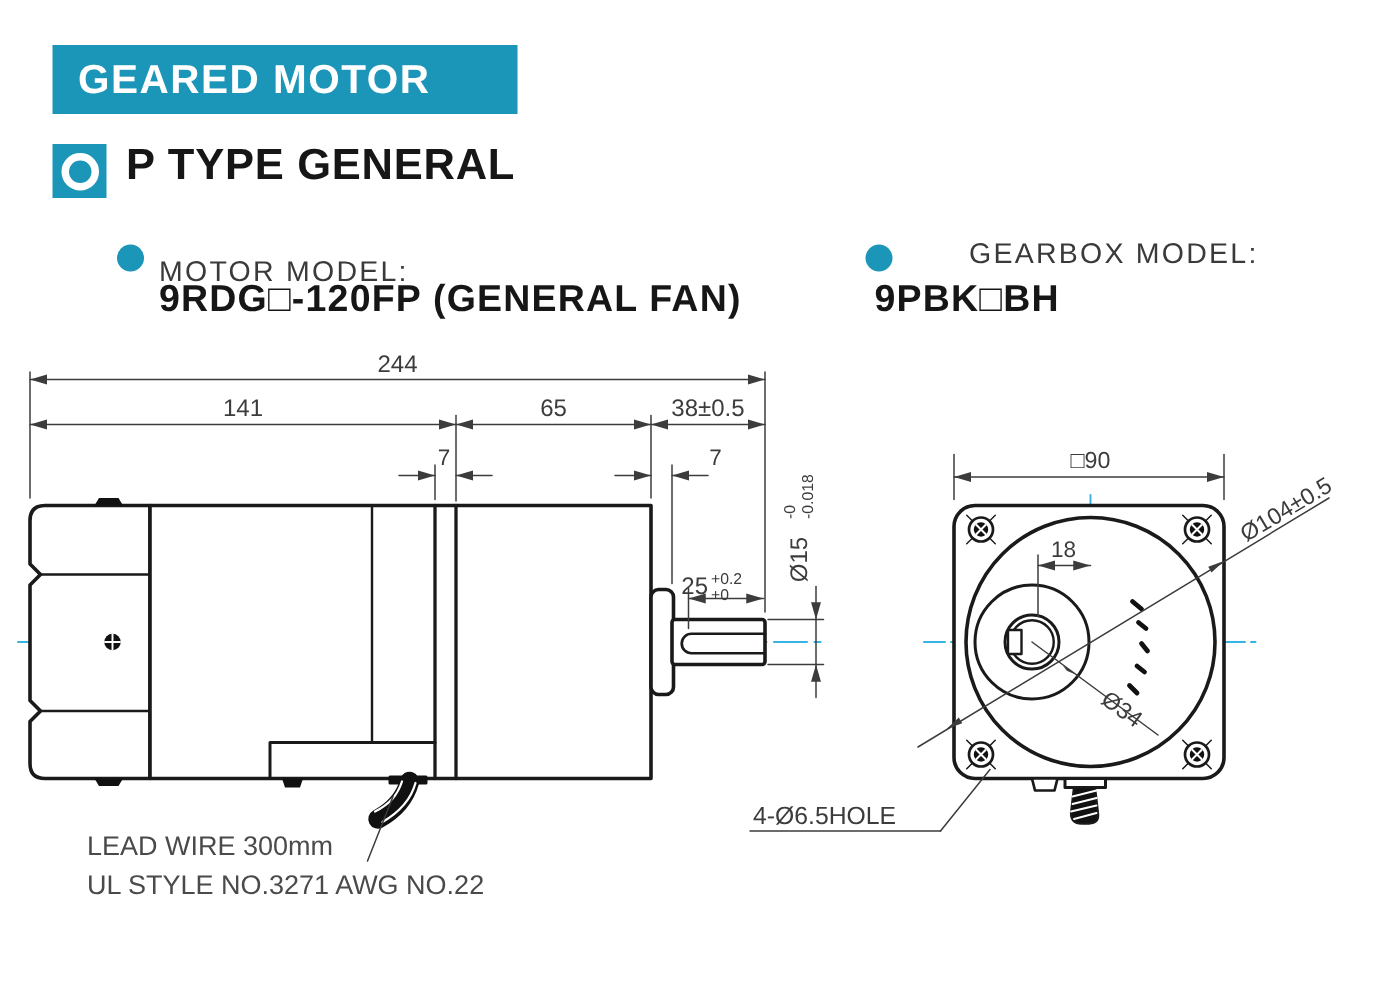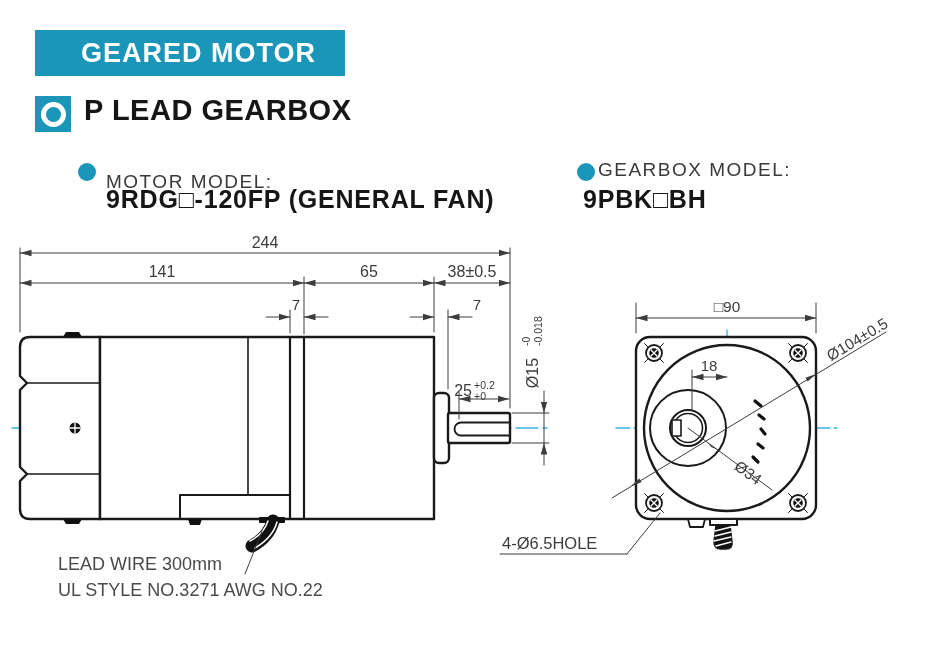--- a/index.html
+++ b/index.html
@@ -12,35 +12,35 @@
   .sec-title{left:84px;top:94px;font-size:29px;font-weight:700;color:#161616;letter-spacing:.5px;}
   .bullet{width:18px;height:18px;border-radius:50%;}
   .model-label{font-size:19px;color:#3a3a3a;letter-spacing:1.5px;}
   .model-value{font-size:25px;color:#161616;letter-spacing:.8px;font-weight:bold;}
   svg text{font-family:"Liberation Sans",sans-serif;fill:#3c3c3c;}
   svg .note{fill:#4a4a4a;}
 </style>
 </head>
 <body>
 
-<div class="abs banner" style="background:#1B96B8;justify-content:center;">
+<div class="abs banner" style="background:#1B96B8;">
   <span class="banner-text">GEARED MOTOR</span>
 </div>
 
 <div class="abs sec-icon" style="background:#1B96B8;">
   <div class="sec-ring"></div>
 </div>
-<div class="abs sec-title">P LEAD GEARBOX</div>
+<div class="abs sec-title">P TYPE GENERAL</div>
 
 <div class="abs bullet" style="left:78px;top:163px;background:#1B96B8;"></div>
 <div class="abs model-label" style="left:106px;top:171px;">MOTOR MODEL:</div>
 <div class="abs model-value" style="left:106px;top:185px;">9RDG□-120FP (GENERAL FAN)</div>
 
 <div class="abs bullet" style="left:577px;top:163px;background:#1B96B8;"></div>
-<div class="abs model-label" style="left:598px;top:159px;">GEARBOX MODEL:</div>
+<div class="abs model-label" style="left:646px;top:159px;">GEARBOX MODEL:</div>
 <div class="abs model-value" style="left:583px;top:185px;">9PBK□BH</div>
 
 <svg class="abs" style="left:0;top:230px;" width="933" height="435" viewBox="0 230 933 435">
   <defs>
     <marker id="arr" viewBox="0 0 12 8" refX="11.5" refY="4" markerWidth="12" markerHeight="8" orient="auto-start-reverse" markerUnits="userSpaceOnUse">
       <path d="M0,0.7 L11.5,4 L0,7.3 Z" fill="#3c3c3c"></path>
     </marker>
   </defs>
 
   <g stroke-linecap="round" stroke-linejoin="round">

